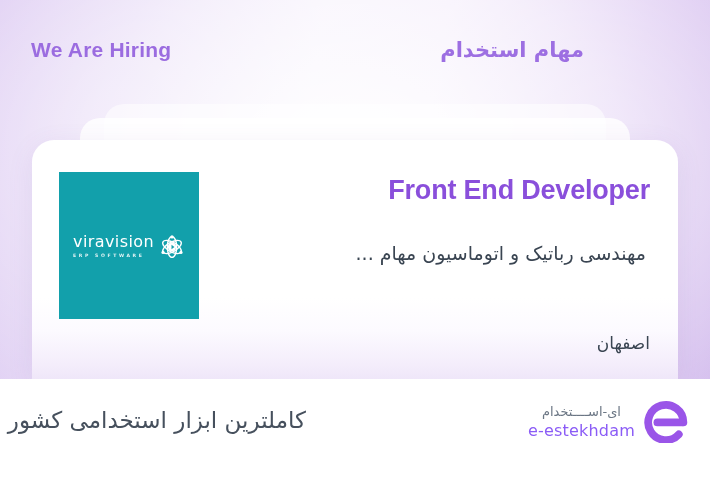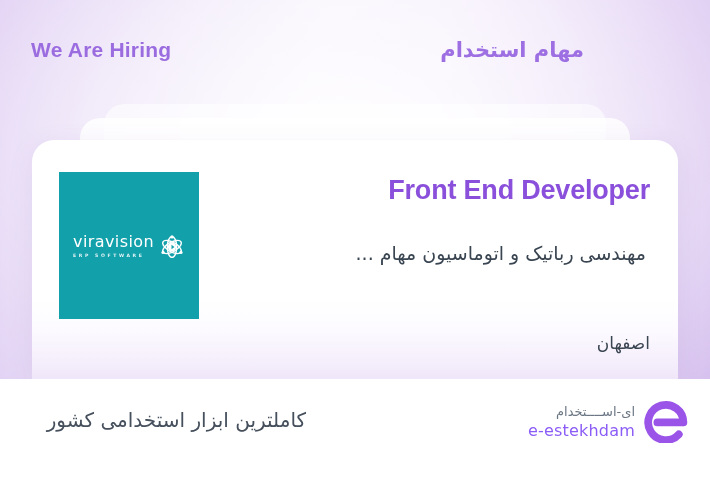--- a/index.html
+++ b/index.html
@@ -214,21 +214,21 @@
     height: 105px;
     background: #ffffff;
     z-index: 7;
   }
   .footer-tagline {
     position: absolute;
     right: 404px;
     top: 27px;
     direction: rtl;
     font-family: "DejaVu Sans", sans-serif;
-    font-size: 20px;
+    font-size: 23px;
     font-weight: 400;
     color: #46505d;
     line-height: 28px;
     white-space: nowrap;
   }
   .brand {
     position: absolute;
     right: 22px;
     top: 20px;
     display: flex;
@@ -238,21 +238,21 @@
     direction: rtl;
   }
   .brand-e {
     width: 44px;
     height: 44px;
     flex: 0 0 44px;
   }
   .brand-words {
     display: flex;
     flex-direction: column;
-    align-items: flex-start;
+    align-items: center;
     line-height: 1;
   }
   .brand-fa {
     direction: rtl;
     font-family: "DejaVu Sans", sans-serif;
     font-size: 13px;
     font-weight: 400;
     color: #6b7684;
     line-height: 19px;
     white-space: nowrap;

